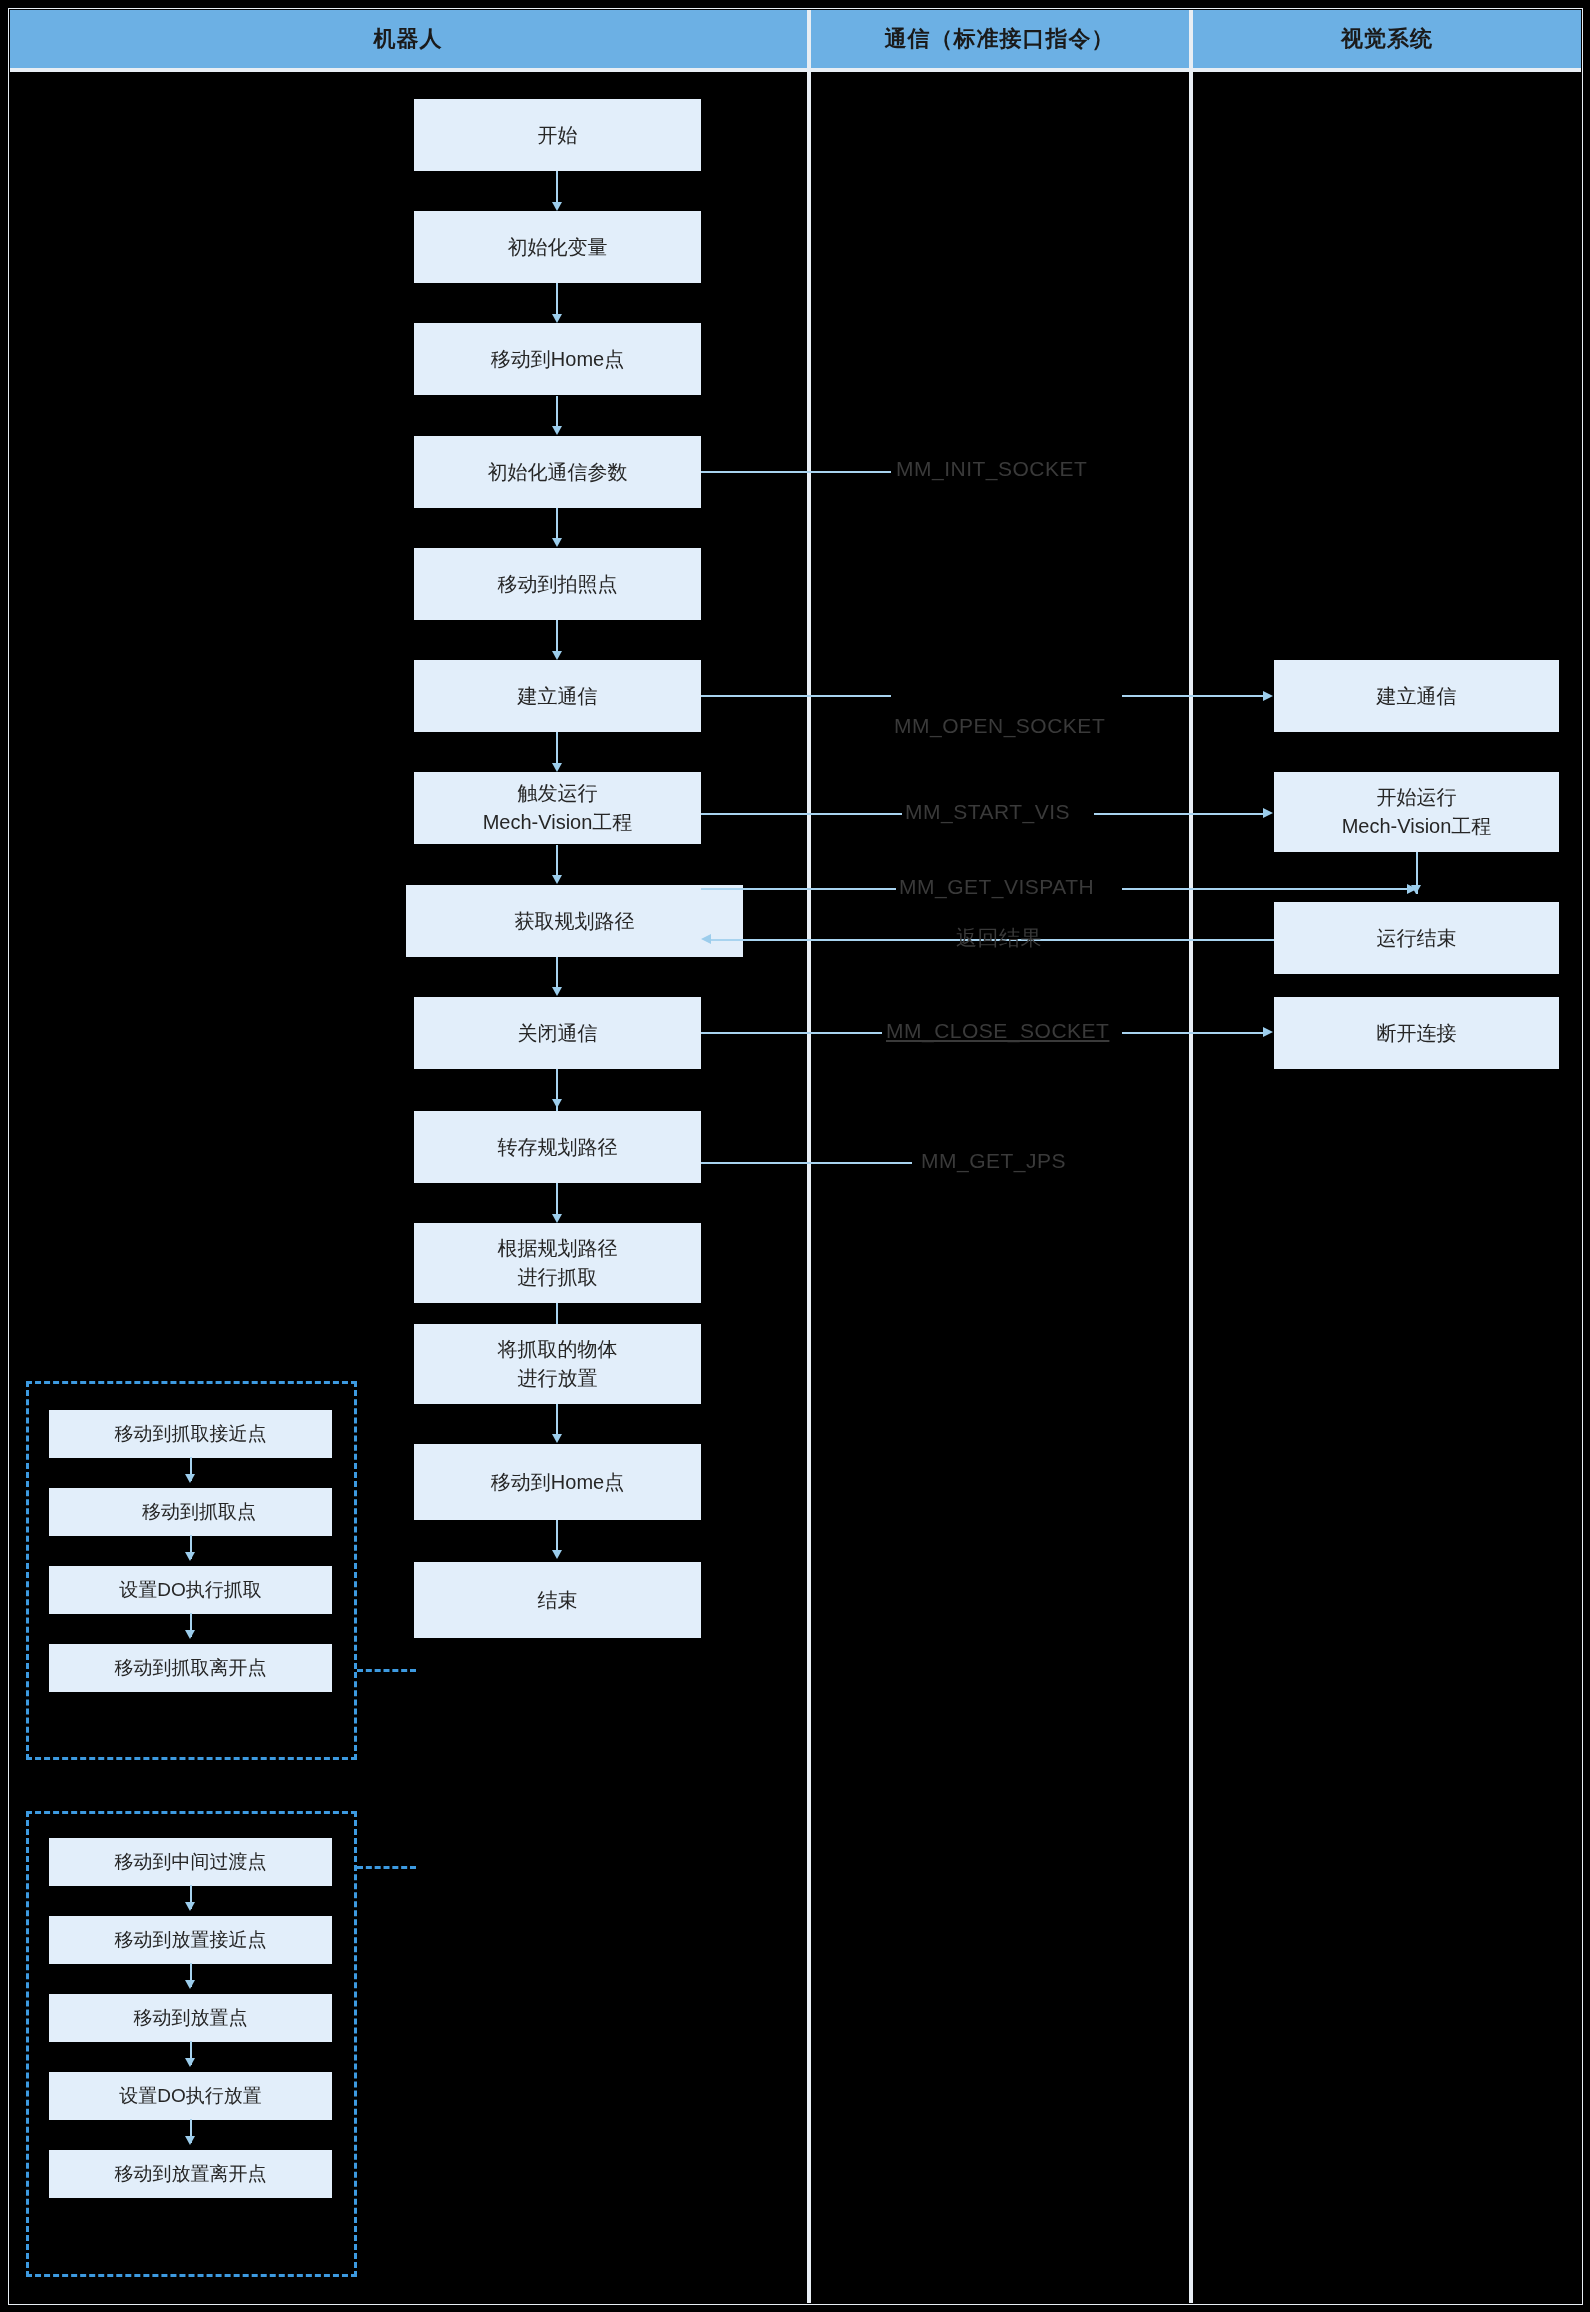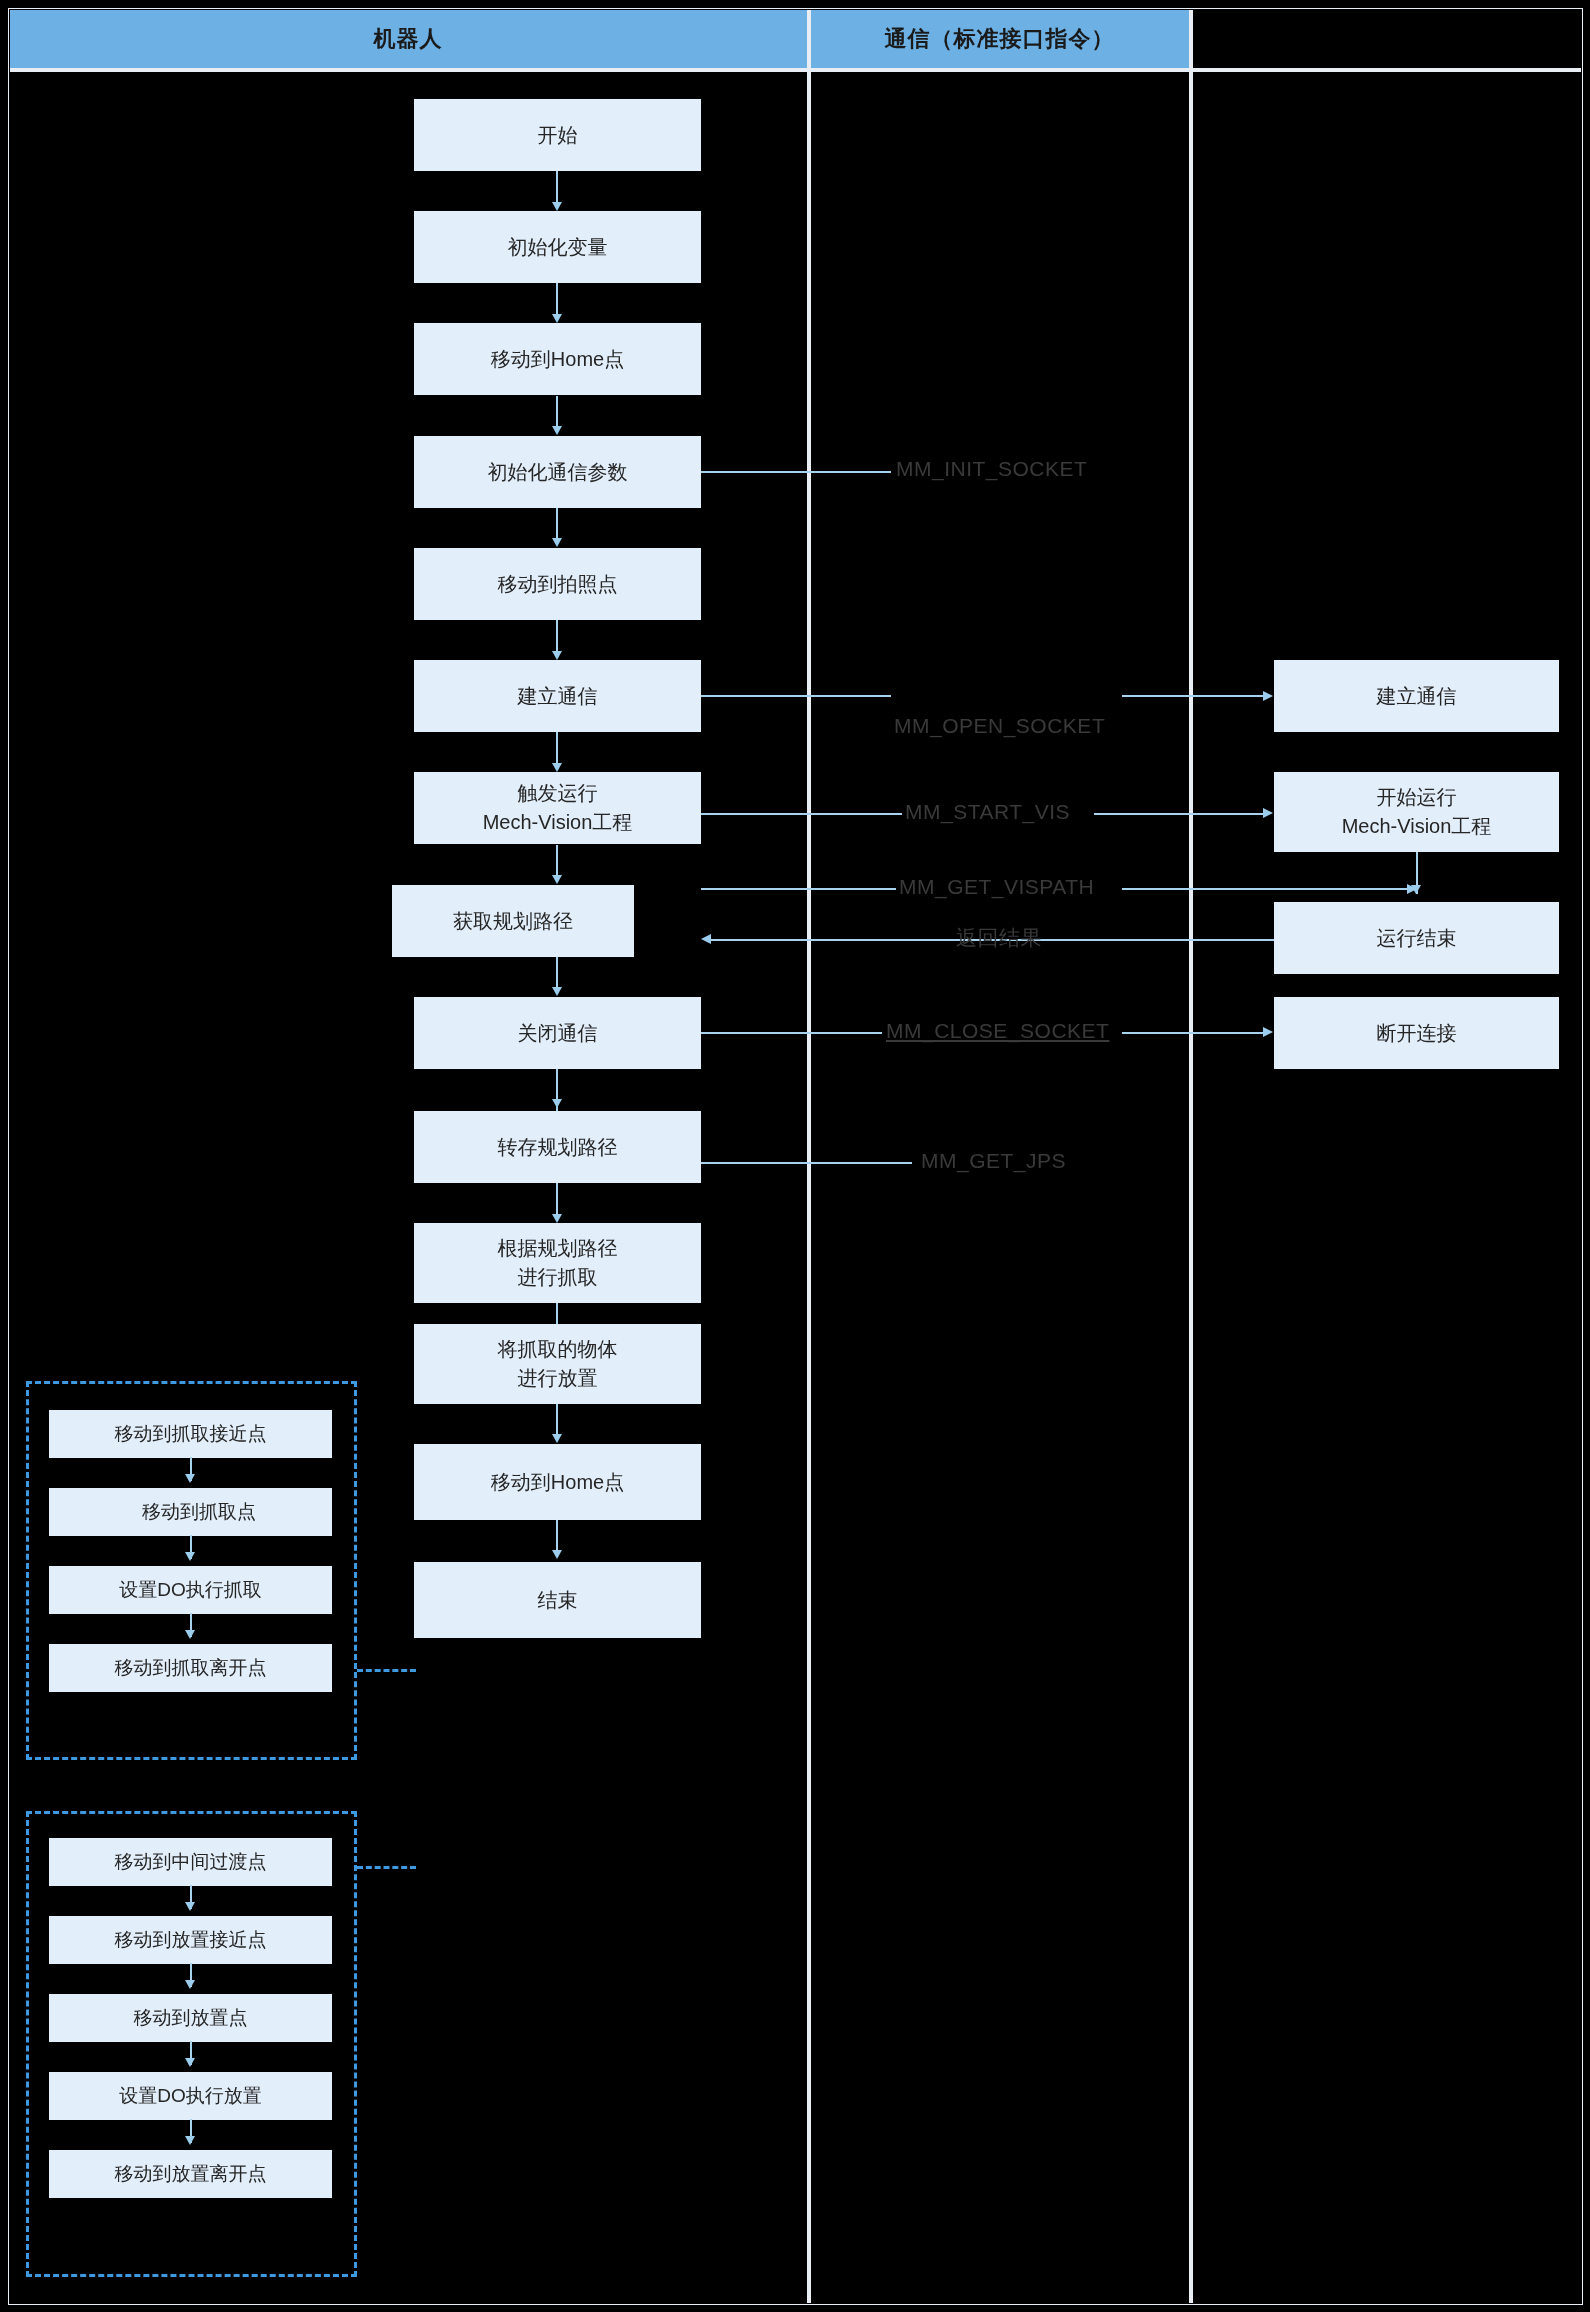--- a/index.html
+++ b/index.html
@@ -123,20 +123,23 @@
 <div id="canvas">
 
   <div class="lane-frame"></div>
 
   <div class="lane-header" style="left:9.5px; width:797px;">
     <span>机器人</span>
   </div>
   <div class="lane-header" style="left:810px; width:379px;">
     <span>通信（标准接口指令）</span>
   </div>
+  <div class="lane-header" style="left:1193px; width:388px;">
+    <span>视觉系统</span>
+  </div>
 
   <div class="lane-divider" style="left:807px;"></div>
   <div class="lane-divider" style="left:1189px;"></div>
   <div class="conn" style="left:9.5px; top:68px; width:1571px; height:3.8px; background:#e8eef4;"></div>
 
   <div class="node" style="left:414px; top:99px; width:287px; height:72px;">
     <span>开始</span>
   </div>
   <div class="conn v" style="left:556px; top:171px; height:34px;"></div>
   <div class="arrow-down" style="left:552px; top:202px;"></div>
@@ -171,21 +174,21 @@
   <div class="conn v" style="left:556px; top:732px; height:34px;"></div>
   <div class="arrow-down" style="left:552px; top:763px;"></div>
 
   <div class="node" style="left:414px; top:772px; width:287px; height:72px;">
     <span>触发运行</span>
     <span>Mech-Vision工程</span>
   </div>
   <div class="conn v" style="left:556px; top:845px; height:34px;"></div>
   <div class="arrow-down" style="left:552px; top:875px;"></div>
 
-  <div class="node" style="left:392px; top:885px; width:242px; height:72px;">
+  <div class="node" style="left:406px; top:885px; width:337px; height:72px;">
     <span>获取规划路径</span>
   </div>
   <div class="conn v" style="left:556px; top:957px; height:34px;"></div>
   <div class="arrow-down" style="left:552px; top:987px;"></div>
 
   <div class="node" style="left:414px; top:997px; width:287px; height:72px;">
     <span>关闭通信</span>
   </div>
   <div class="conn v" style="left:556px; top:1069px; height:44px;"></div>
   <div class="arrow-down" style="left:552px; top:1099px;"></div>

